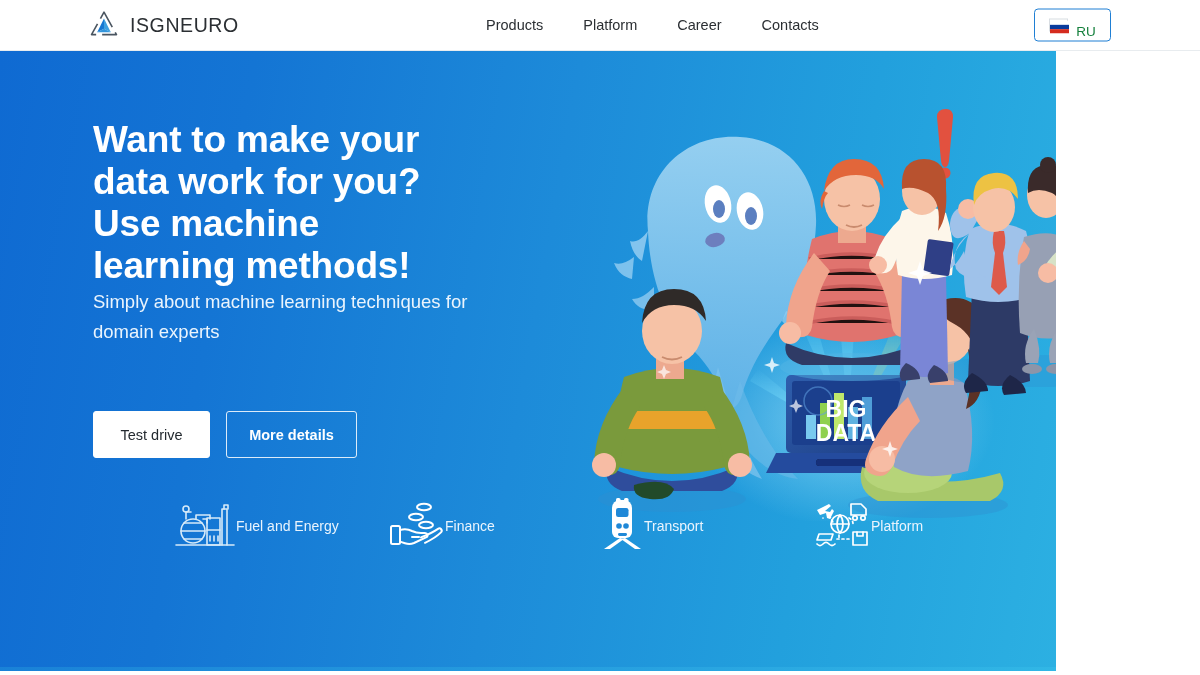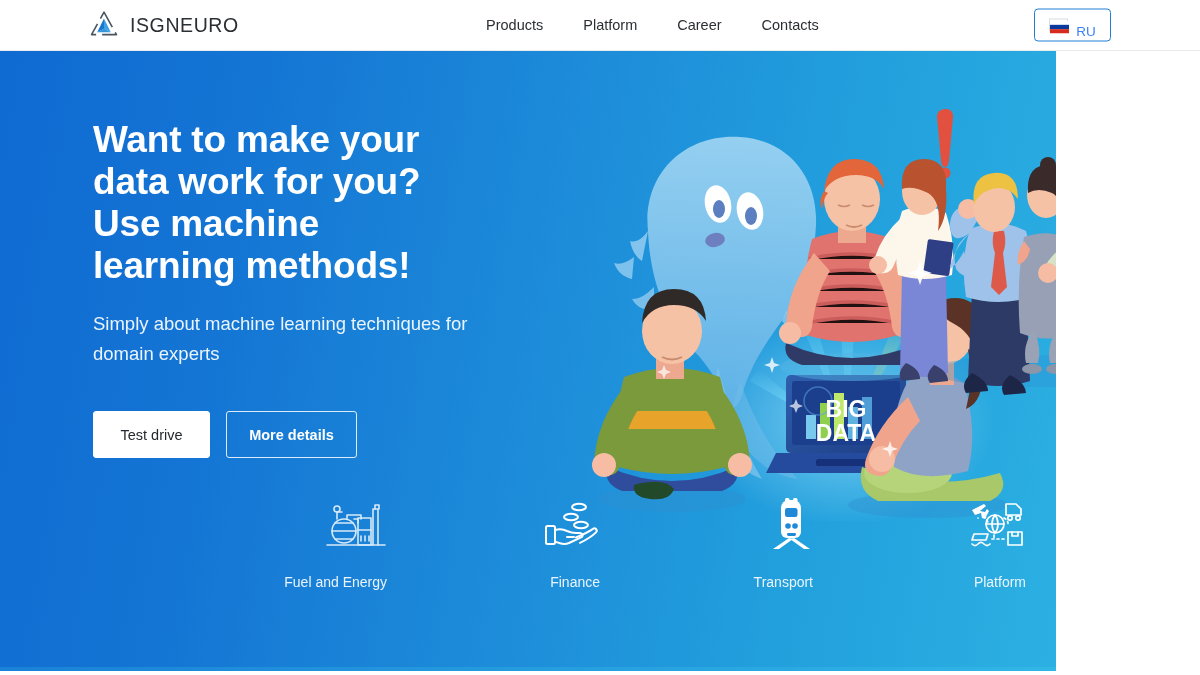--- a/index.html
+++ b/index.html
@@ -48,21 +48,21 @@
   .lang-btn {
     position: absolute; right: 89px; top: 50%;
     transform: translateY(-50%);
     width: 77px; height: 33px;
     border: 1px solid #1f7fd4; border-radius: 4px;
     background: #fff;
     display: flex; align-items: center; justify-content: center; gap: 8px;
     cursor: pointer;
   }
   .flag { width: 19px; height: 13px; display: block; border: 0.5px solid #d8dde2; }
-  .lang-label { font-size: 13.5px; color: #3b82f6; margin-top: 12px; }
+  .lang-label { font-size: 13.5px; color: #15803d; margin-top: 12px; }
 
   
   .hero {
     position: absolute; top: 51px; left: 0;
     width: 1056px; height: 620px;
     background: linear-gradient(100deg, #0f6ad2 0%, #1475d4 22%, #1d8bd9 50%, #22a0dd 76%, #2cb0e2 100%);
     overflow: hidden;
   }
   .hero-bottom-strip {
     position: absolute; left: 0; bottom: 0; width: 1200px; height: 4px;
@@ -71,21 +71,20 @@
   }
 
   .hero-copy { position: absolute; left: 93px; top: 68px; width: 520px; }
   .hero-title {
     color: #ffffff; font-weight: bold;
     font-size: 37px; line-height: 42px;
     letter-spacing: -0.2px;
     white-space: pre-line;
   }
   .hero-sub {
-    margin-top: 22px;
     color: #eaf4fd; font-size: 18.5px; line-height: 30px;
     font-weight: 400; white-space: pre-line;
     max-width: 480px;
   }
 
   .cta-row { position: absolute; left: 93px; top: 360px; display: flex; gap: 16px; }
   .btn {
     height: 47px; display: flex; align-items: center; justify-content: center;
     font-size: 14.5px; cursor: pointer; border-radius: 3px;
   }
@@ -105,22 +104,22 @@
   }
   .illustration svg { width: 100%; height: 100%; display: block; }
 
   
   .cats {
     position: absolute; left: 0; top: 445px;
     width: 1200px;
     display: flex; align-items: flex-start; justify-content: center;
   }
   .cat {
-    width: 213px; display: flex; flex-direction: column;
-    align-items: flex-end; cursor: pointer;
+    width: 213px; display: flex; flex-direction: row;
+    align-items: flex-start; cursor: pointer;
   }
   .cat-icon { height: 56px; display: flex; align-items: center; justify-content: center; }
   .cat-icon svg { display: block; }
   .cat-label {
     margin-top: 22px; font-size: 14px; color: #eaf4fd;
     text-align: center; white-space: nowrap;
   }
 </style>
 </head>
 <body>

